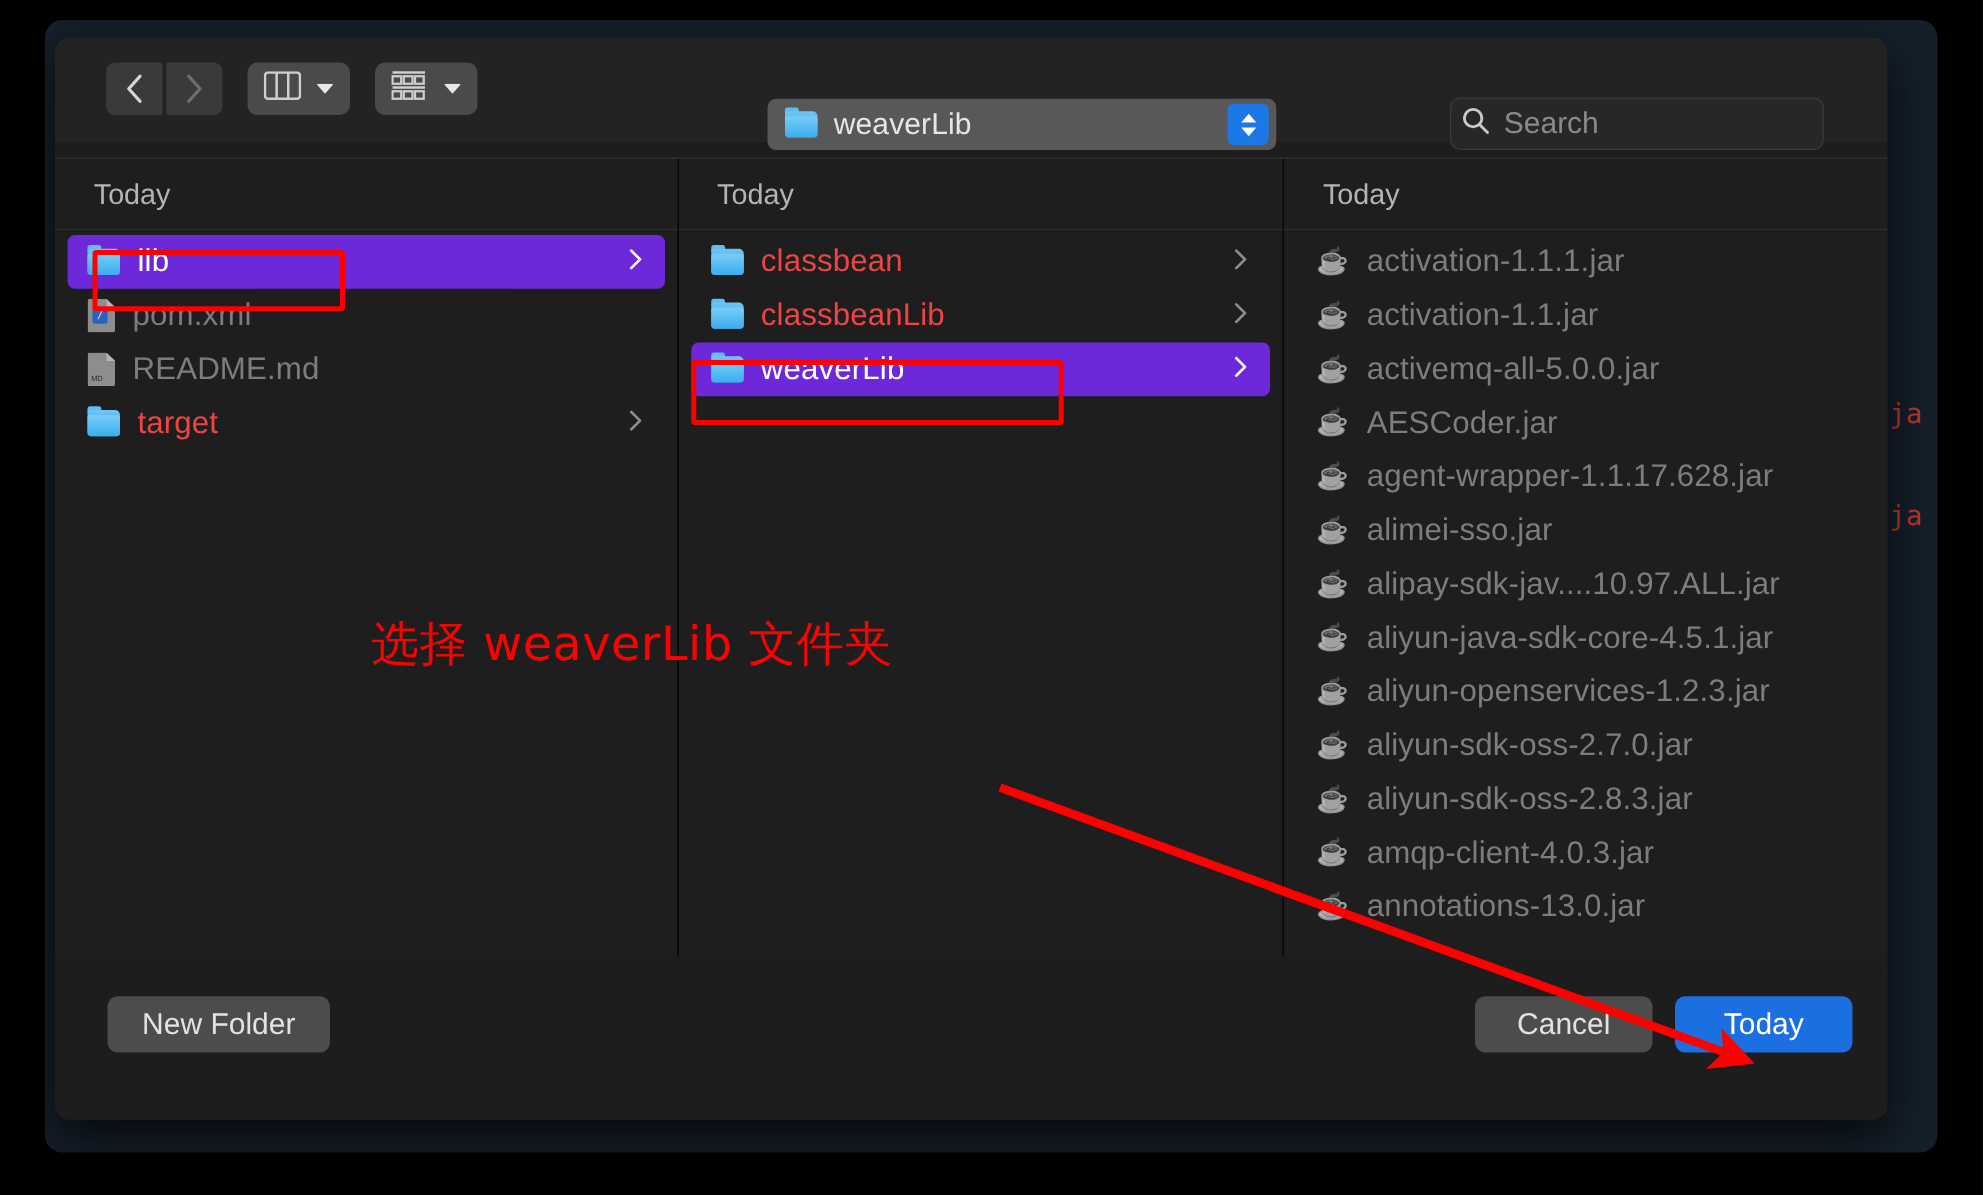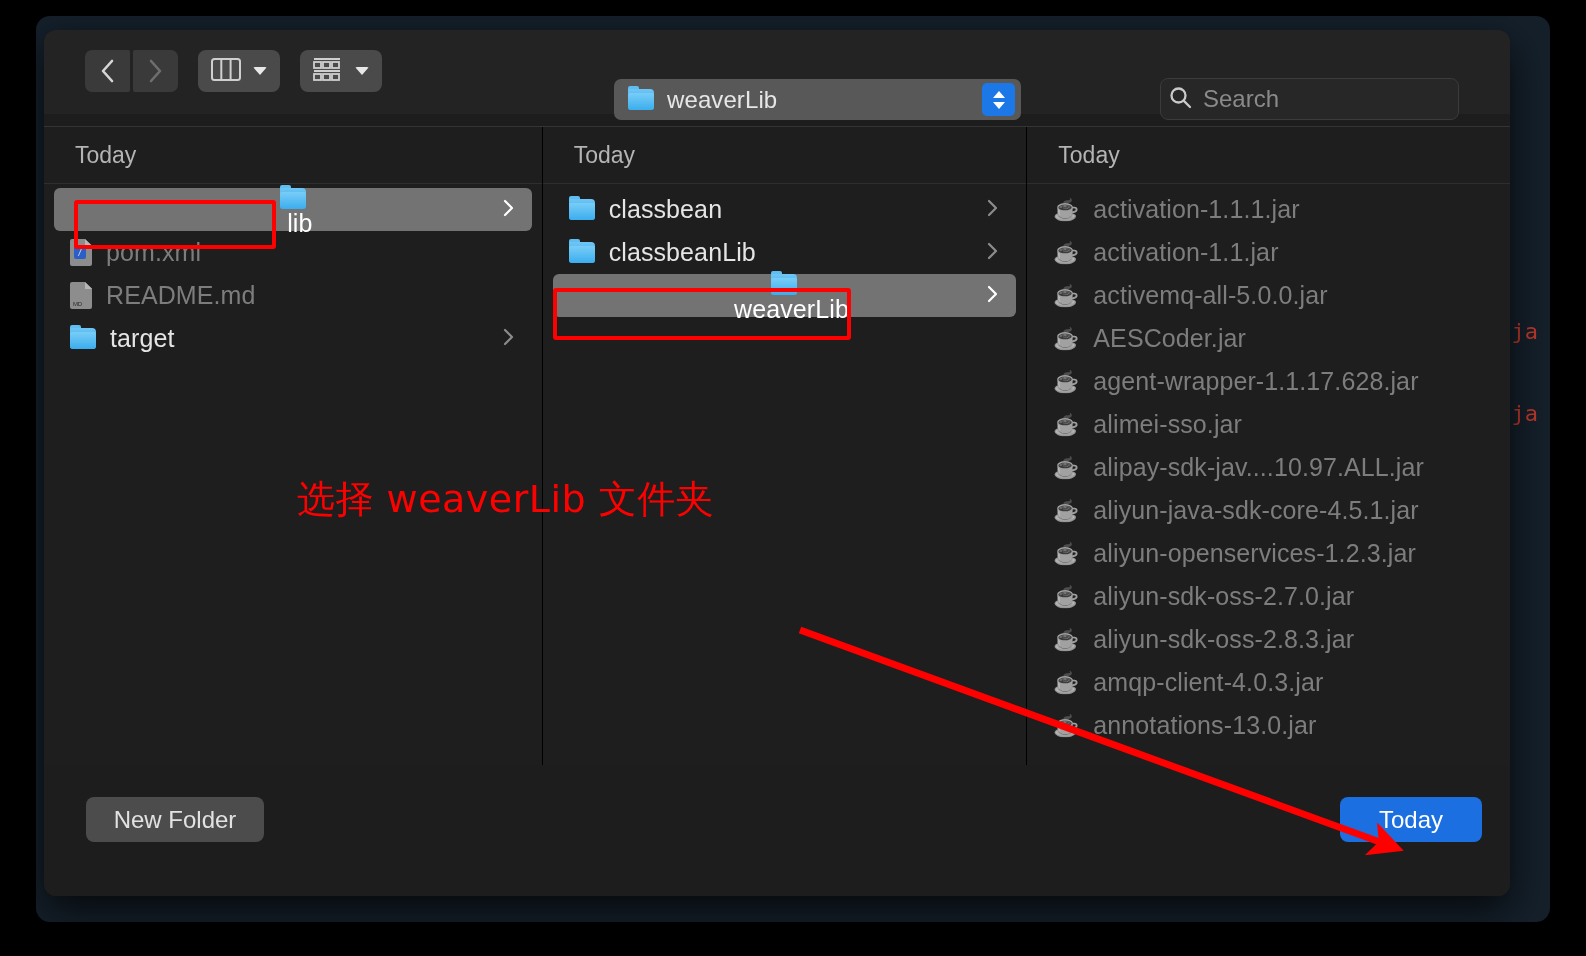--- a/index.html
+++ b/index.html
@@ -208,27 +208,27 @@
     height: 43px;
     display: flex;
     align-items: center;
     padding: 0 16px 0 16px;
     margin: 0 10px;
     border-radius: 6px;
     box-sizing: border-box;
   }
   .row .name {
     font-size: 25px;
-    color: #e5e5e5;
+    color: #ef4444;
     margin-left: 14px;
     white-space: nowrap;
     letter-spacing: 0.1px;
   }
   .row.dim .name { color: #7d7d7d; }
-  .row.selected { background: #737373; flex-direction: column; }
+  .row.selected { background: #6d28d9; }
   .row.selected .name { color: #ffffff; }
 
   .disclosure {
     position: absolute;
     right: 18px;
     top: 50%;
     transform: translateY(-50%);
   }
 
   
@@ -327,21 +327,21 @@
     right: 28px; top: 32px;
     width: 142px;
     background: #1b6fe0;
     color: #ffffff;
   }
 
   
   .anno-text {
     position: absolute;
     left: 297px;
-    top: 474px;
+    top: 490px;
     color: #ff0000;
     font-size: 38px;
     white-space: nowrap;
     letter-spacing: 0.5px;
     font-family: "DejaVu Sans", sans-serif;
   }
   .anno-box {
     position: absolute;
     border: 4px solid #ff0000;
     border-radius: 3px;
@@ -601,20 +601,21 @@
             <span class="name">annotations-13.0.jar</span>
           </div>
 
         </div>
       </div>
 
     </div>
 
     <div class="footer">
       <div class="btn btn-newfolder">New Folder</div>
+      <div class="btn btn-cancel">Cancel</div>
       <div class="btn btn-open">Today</div>
     </div>
 
   </div>
 
   <div class="anno-box anno-box-lib"></div>
   <div class="anno-box anno-box-weaver"></div>
 
   <div class="anno-text">选择 weaverLib 文件夹</div>
 

